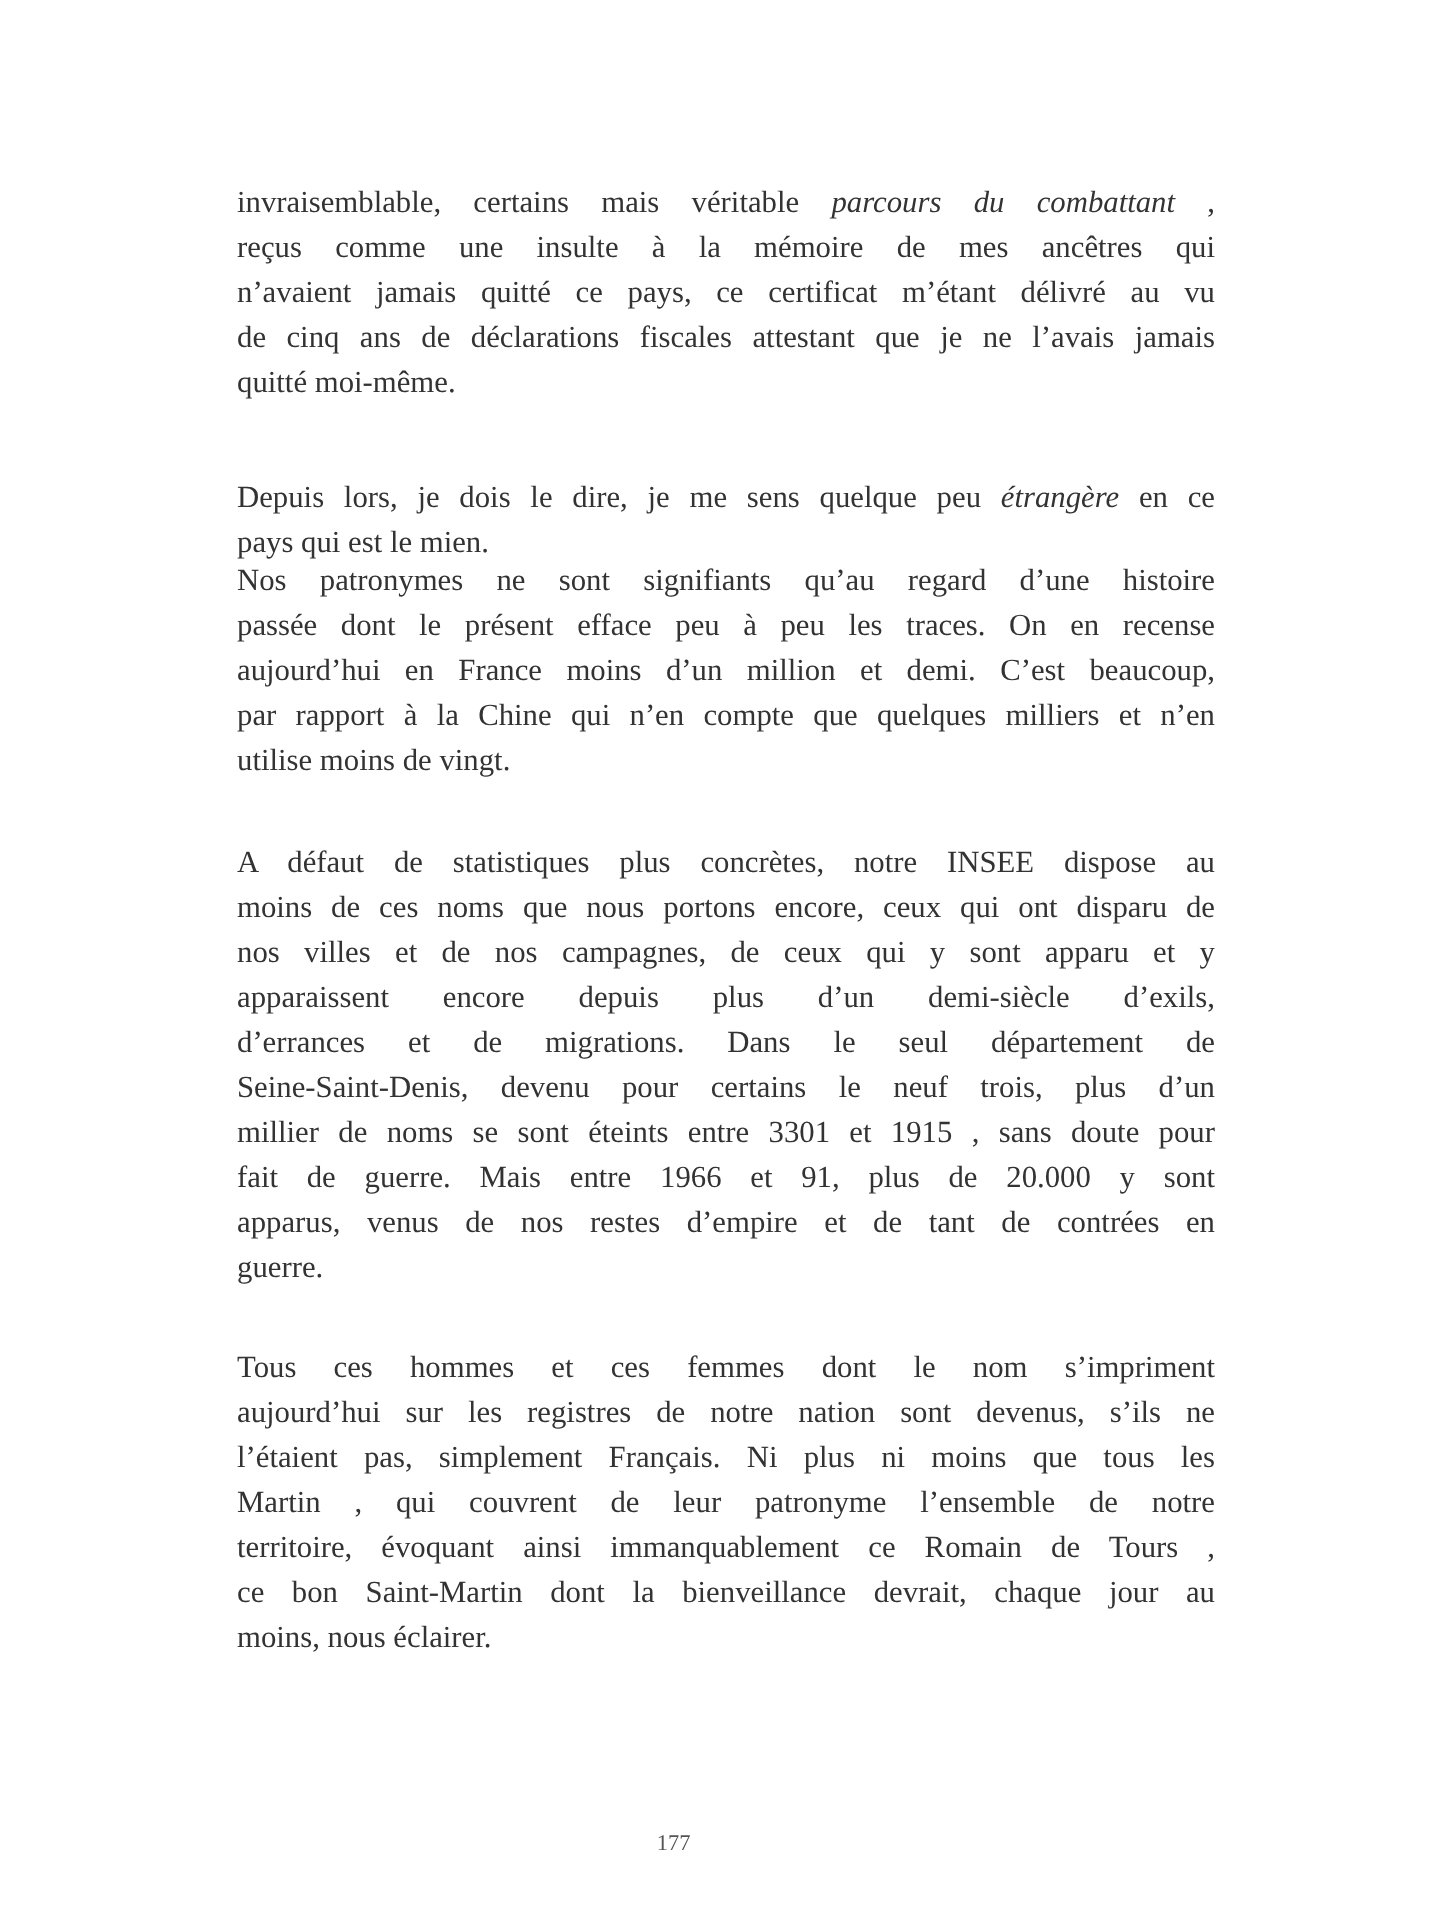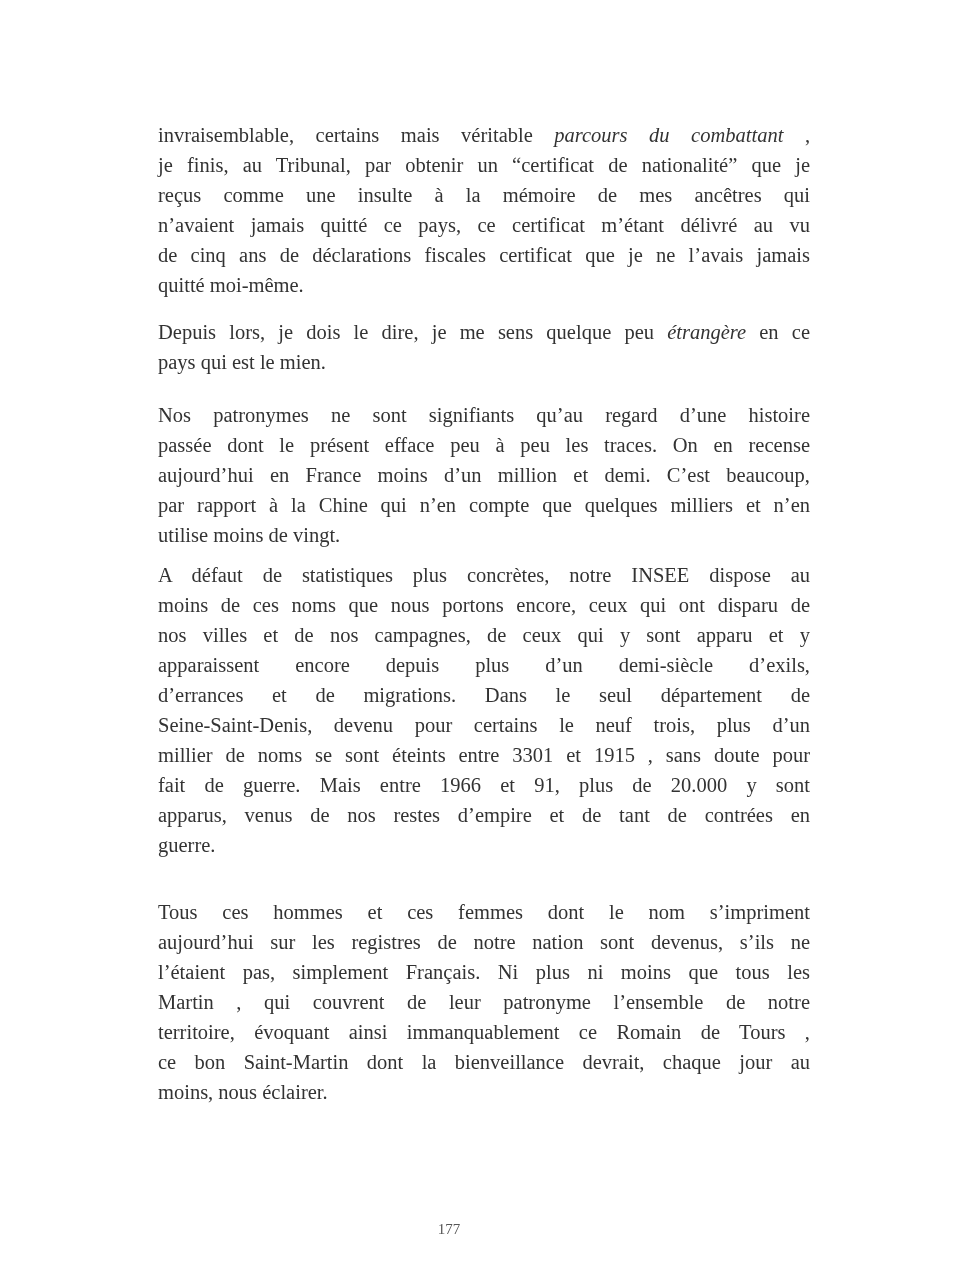--- a/index.html
+++ b/index.html
@@ -24,33 +24,32 @@
     font-family: "Liberation Serif", "DejaVu Serif", serif;
   }
 </style>
 </head>
 <body>
 
 <div class="page">
 
   <div class="para" style="top:120px;">
     <span class="line"><span>invraisemblable, certains mais véritable </span><span class="ital">parcours du combattant</span><span> ,</span></span>
-    <span class="line">je finis, au Tribunal, par obtenir un “certificat de nationalité”  que je</span>
     <span class="line">reçus comme une insulte à la mémoire de mes ancêtres  qui</span>
     <span class="line">n’avaient jamais quitté ce pays, ce certificat m’étant délivré au vu</span>
-    <span class="line">de cinq ans de déclarations fiscales certificat que je ne l’avais jamais</span>
+    <span class="line">de cinq ans de déclarations fiscales attestant que je ne l’avais jamais</span>
     <span class="line last">quitté moi-même.</span>
   </div>
 
   <div class="para" style="top:317px;font-family:Liberation Serif, serif;">
     <span class="line"><span>Depuis lors, je dois le dire, je me sens quelque peu </span><span class="ital">étrangère</span><span> en ce</span></span>
     <span class="line last">pays qui est le mien.</span>
   </div>
 
-  <div class="para" style="top:400px;">
+  <div class="para" style="top:372px;">
     <span class="line">Nos patronymes  ne sont signifiants qu’au regard d’une histoire</span>
     <span class="line">passée dont le présent efface peu à peu les traces. On en  recense</span>
     <span class="line">aujourd’hui en France moins d’un million et demi. C’est beaucoup,</span>
     <span class="line">par rapport à la Chine qui n’en compte que quelques milliers et n’en</span>
     <span class="line last">utilise moins de vingt.</span>
   </div>
 
   <div class="para" style="top:560px;">
     <span class="line">A défaut de statistiques  plus concrètes, notre INSEE dispose au</span>
     <span class="line">moins de ces noms que nous portons encore, ceux qui ont disparu de</span>

